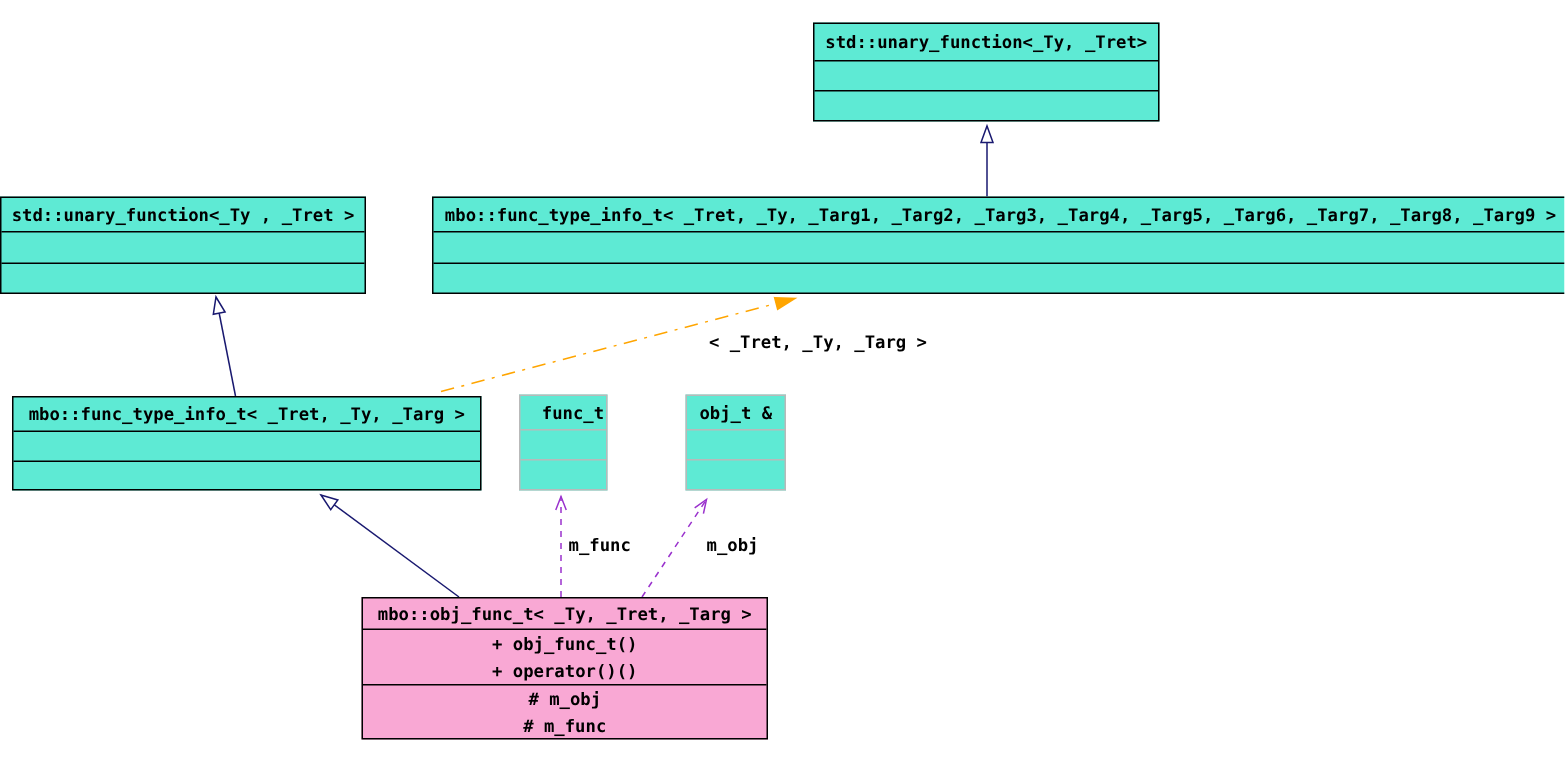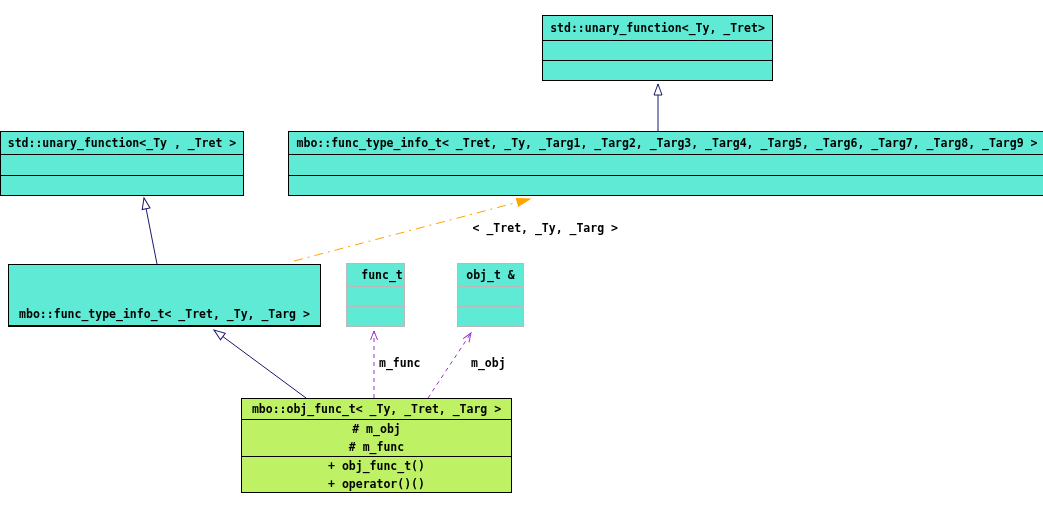--- a/index.html
+++ b/index.html
@@ -13,37 +13,37 @@
     position:absolute; background:#5eead4; border:1px solid #000;
     box-sizing:border-box; display:flex; flex-direction:column;
   }
   .node .title {
     display:flex; align-items:center; justify-content:center;
     white-space:nowrap; overflow:hidden; flex:0 0 auto;
   }
   .node .sect { border-top:1px solid #000; flex:1 1 auto; }
   .node.weak { border-color:#b9b9b9; }
   .node.weak .sect { border-top-color:#b9b9b9; }
-  .node.current { background:#bef264; }
+  .node.current { background:#f9a8d4; }
   .member-sect {
     display:flex; flex-direction:column; align-items:center; justify-content:center;
   }
   .member-row { line-height:18px; white-space:nowrap; }
   .edge-label { position:absolute; white-space:nowrap; }
   .center { text-align:right; }
 
   
   #n-unary-top   { left:542px; top:15px;  width:231px; height:66px; }
   #n-unary-top .title { height:24px; }
   #n-unary-left  { left:0;  top:131px; width:244px; height:65px; }
   #n-unary-left .title { height:22px; }
   #n-fti-full    { left:288px; top:131px; width:758px; height:65px; }
   #n-fti-full .title { height:22px; }
   #n-fti-targ    { left:8px;   top:264px; width:313px; height:63px; }
-  #n-fti-targ .title { height:22px;margin-top:38px; }
+  #n-fti-targ .title { height:22px; }
   #n-func-t      { left:346px; top:263px; width:59px;  height:64px; }
   #n-func-t .title { height:22px;margin-left:13px; }
   #n-obj-t       { left:457px; top:263px; width:67px;  height:64px; }
   #n-obj-t .title { height:22px; }
   #n-obj-func    { left:241px; top:398px; width:271px; height:95px; }
   #n-obj-func .title { height:20px; }
   #n-obj-func .attrs   { flex:0 0 36px; }
   #n-obj-func .methods { flex:1 1 auto; }
 
   #lbl-template { left:462px; top:221px; width:156px; }
@@ -107,27 +107,27 @@
   </div>
 
   <div class="node weak" id="n-obj-t">
     <div class="title">obj_t &amp;</div>
     <div class="sect"></div>
     <div class="sect"></div>
   </div>
 
   <div class="node current" id="n-obj-func">
     <div class="title">mbo::obj_func_t&lt; _Ty, _Tret, _Targ &gt;</div>
+    <div class="sect member-sect methods">
+      <div class="member-row">+ obj_func_t()</div>
+      <div class="member-row">+ operator()()</div>
+    </div>
     <div class="sect member-sect attrs">
       <div class="member-row"># m_obj</div>
       <div class="member-row"># m_func</div>
-    </div>
-    <div class="sect member-sect methods">
-      <div class="member-row">+ obj_func_t()</div>
-      <div class="member-row">+ operator()()</div>
     </div>
   </div>
 
   <div class="edge-label center" id="lbl-template">&lt; _Tret, _Ty, _Targ &gt;</div>
   <div class="edge-label" id="lbl-mfunc">m_func</div>
   <div class="edge-label" id="lbl-mobj">m_obj</div>
 
 </div>
 
 </body></html>

